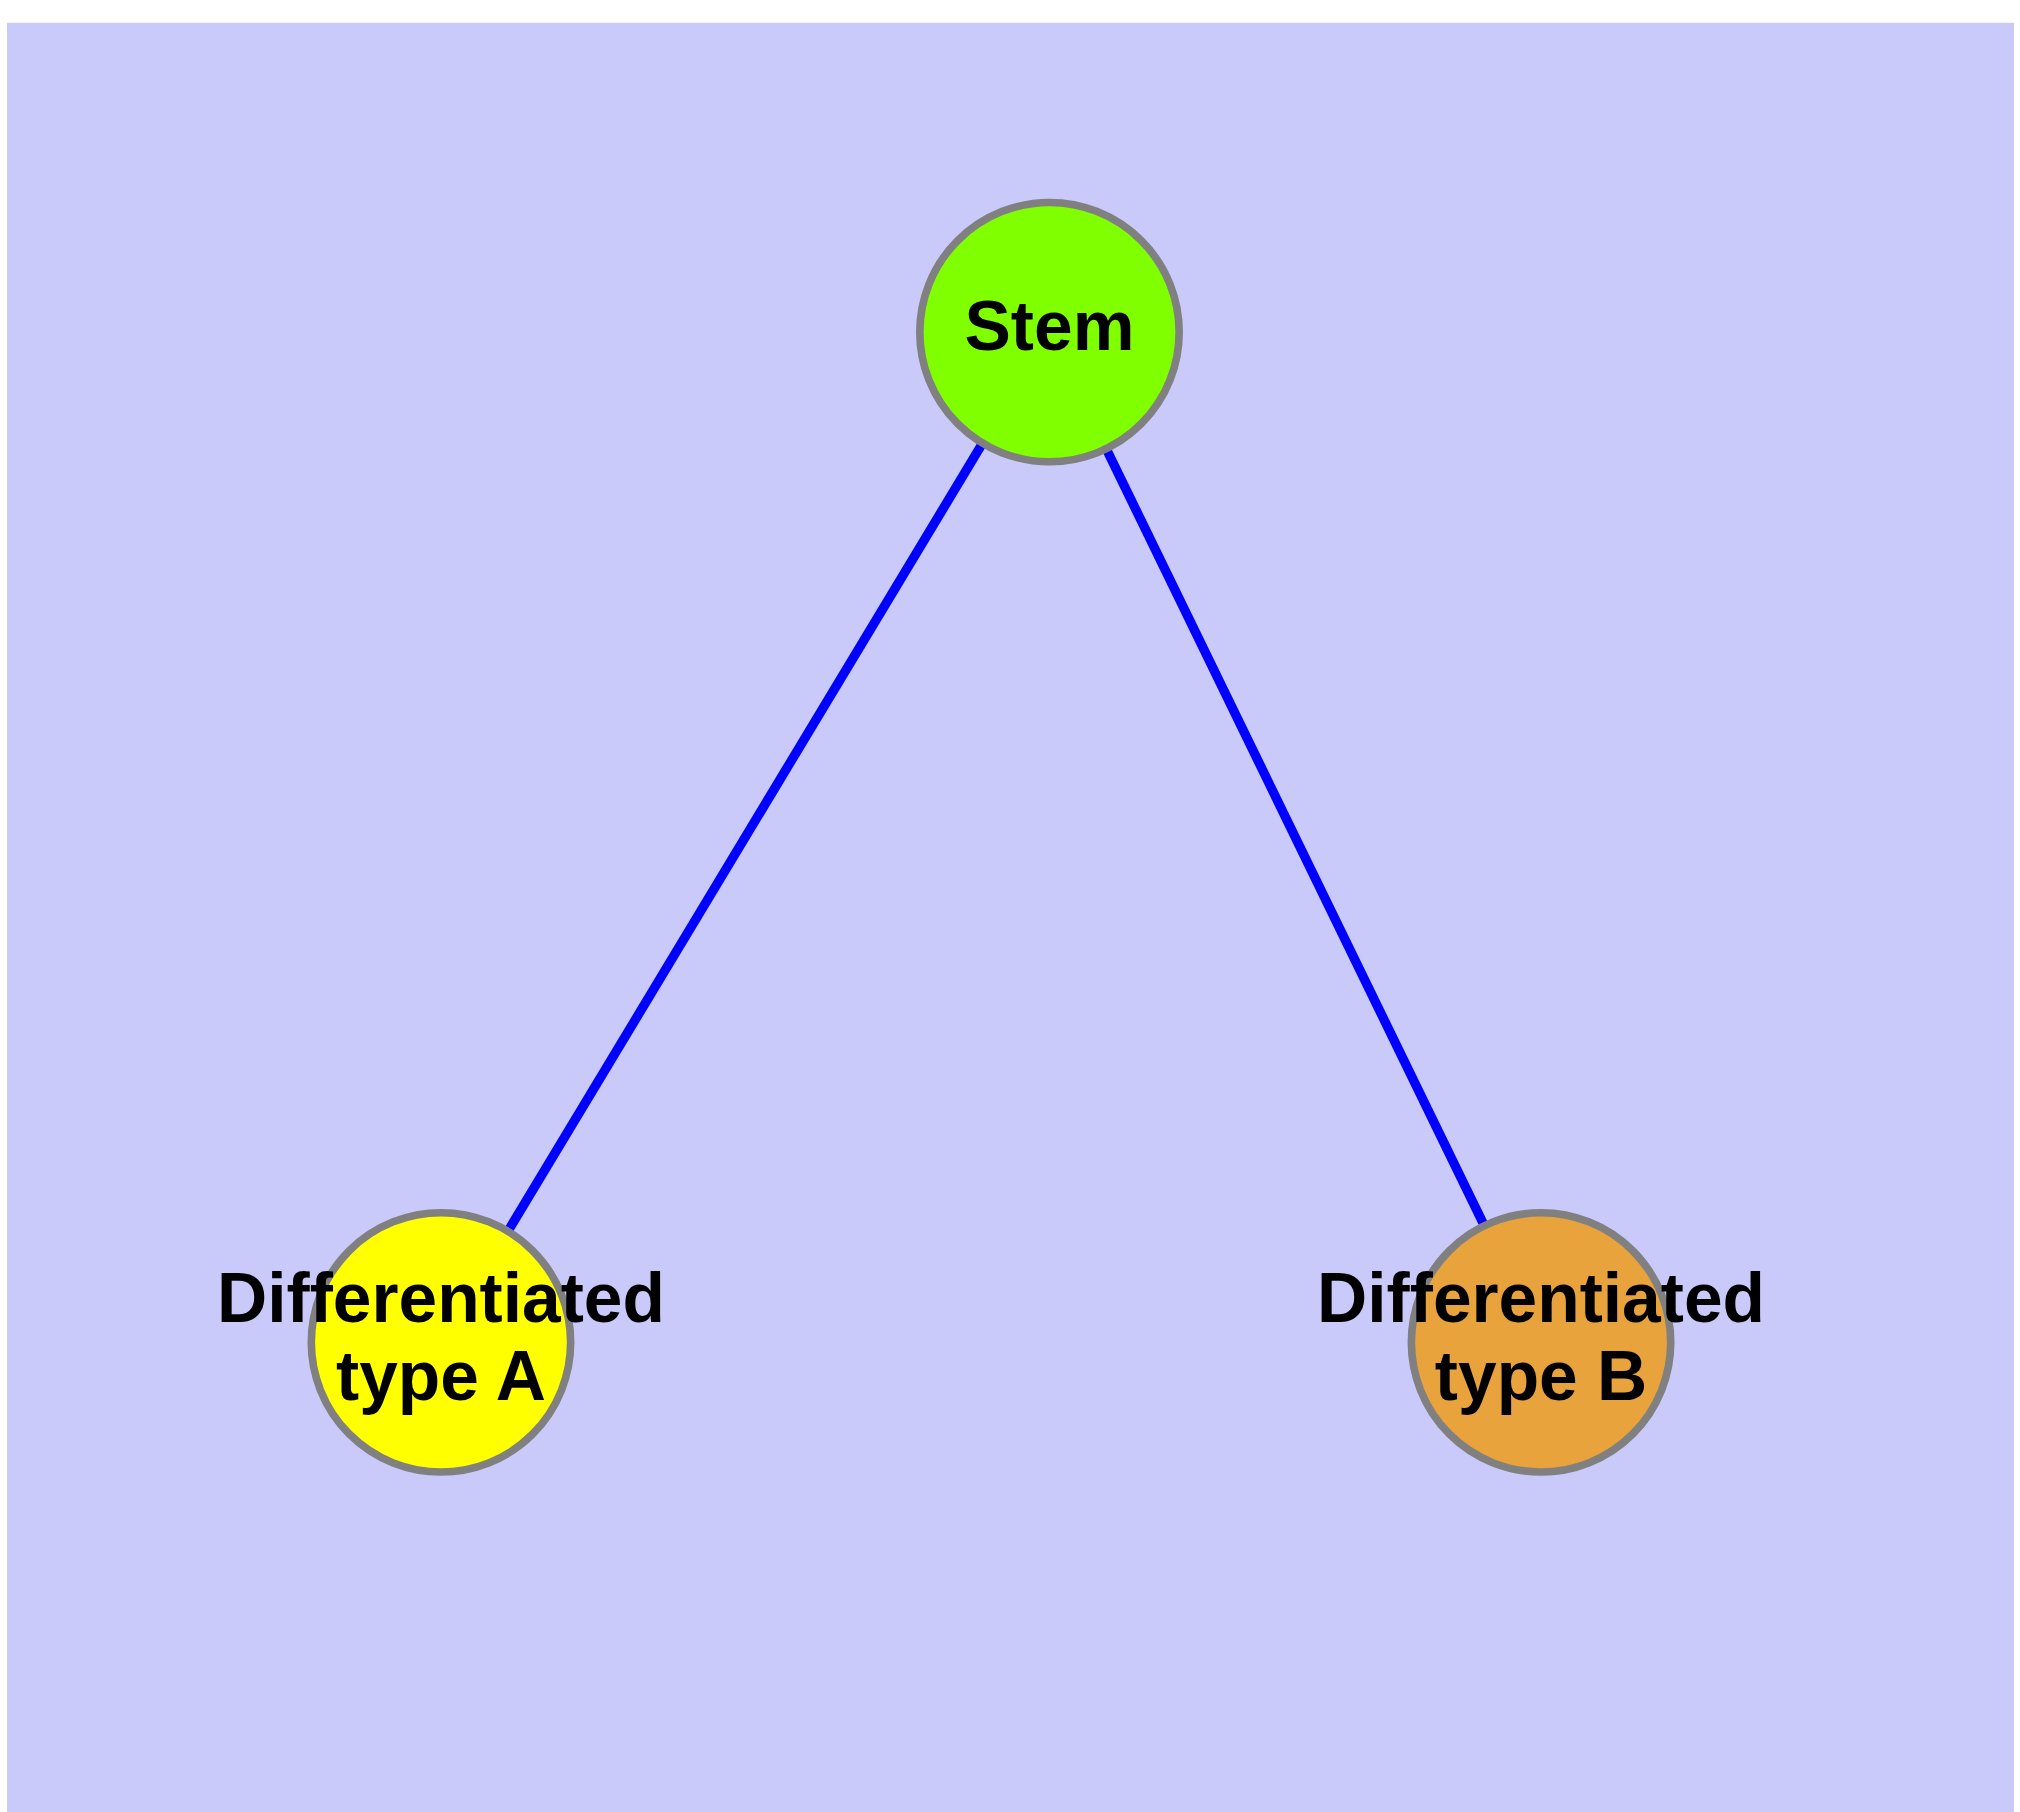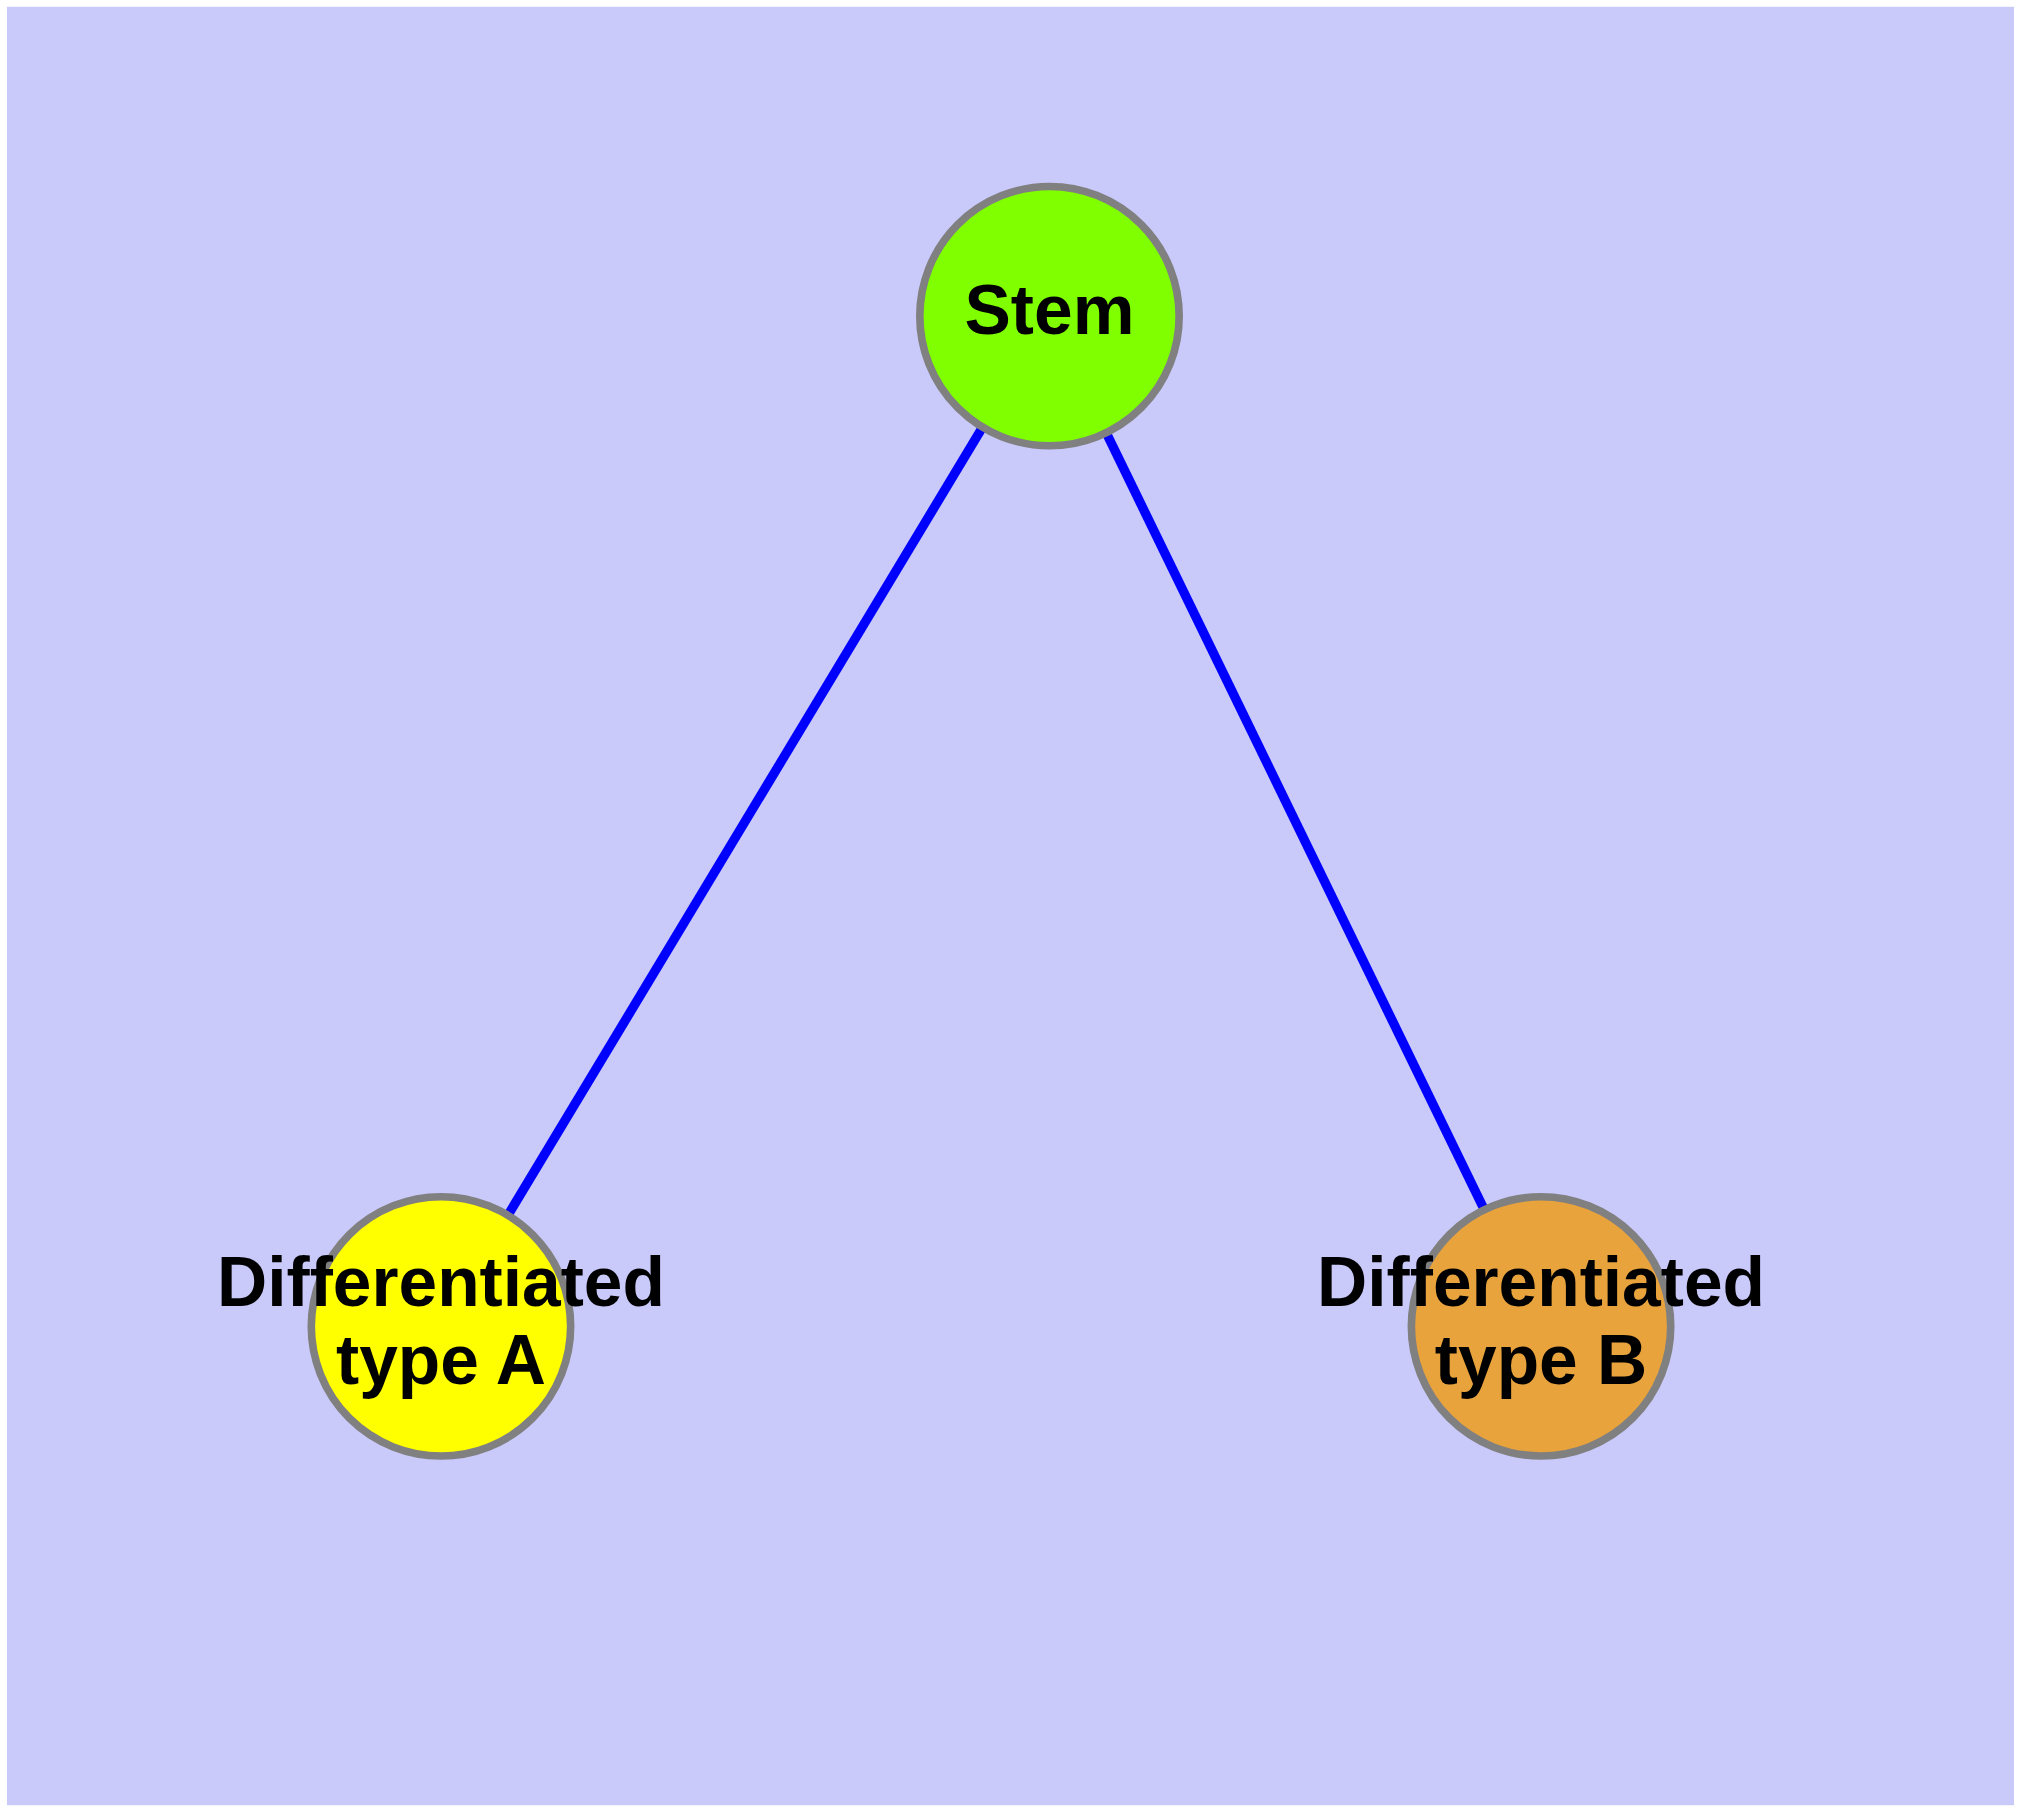--- a/index.html
+++ b/index.html
@@ -11,20 +11,21 @@
     width: 2021px;
     height: 1812px;
     overflow: hidden;
     font-family: "Liberation Sans", sans-serif;
   }
   #canvas {
     position: relative;
     width: 2021px;
     height: 1628px;
     background: #ffffff;
+    margin-top: 16px;
   }
   #graph-svg {
     position: absolute;
     top: 0;
     left: 0;
     width: 2021px;
     height: 1812px;
     display: block;
   }
   .node-label {

